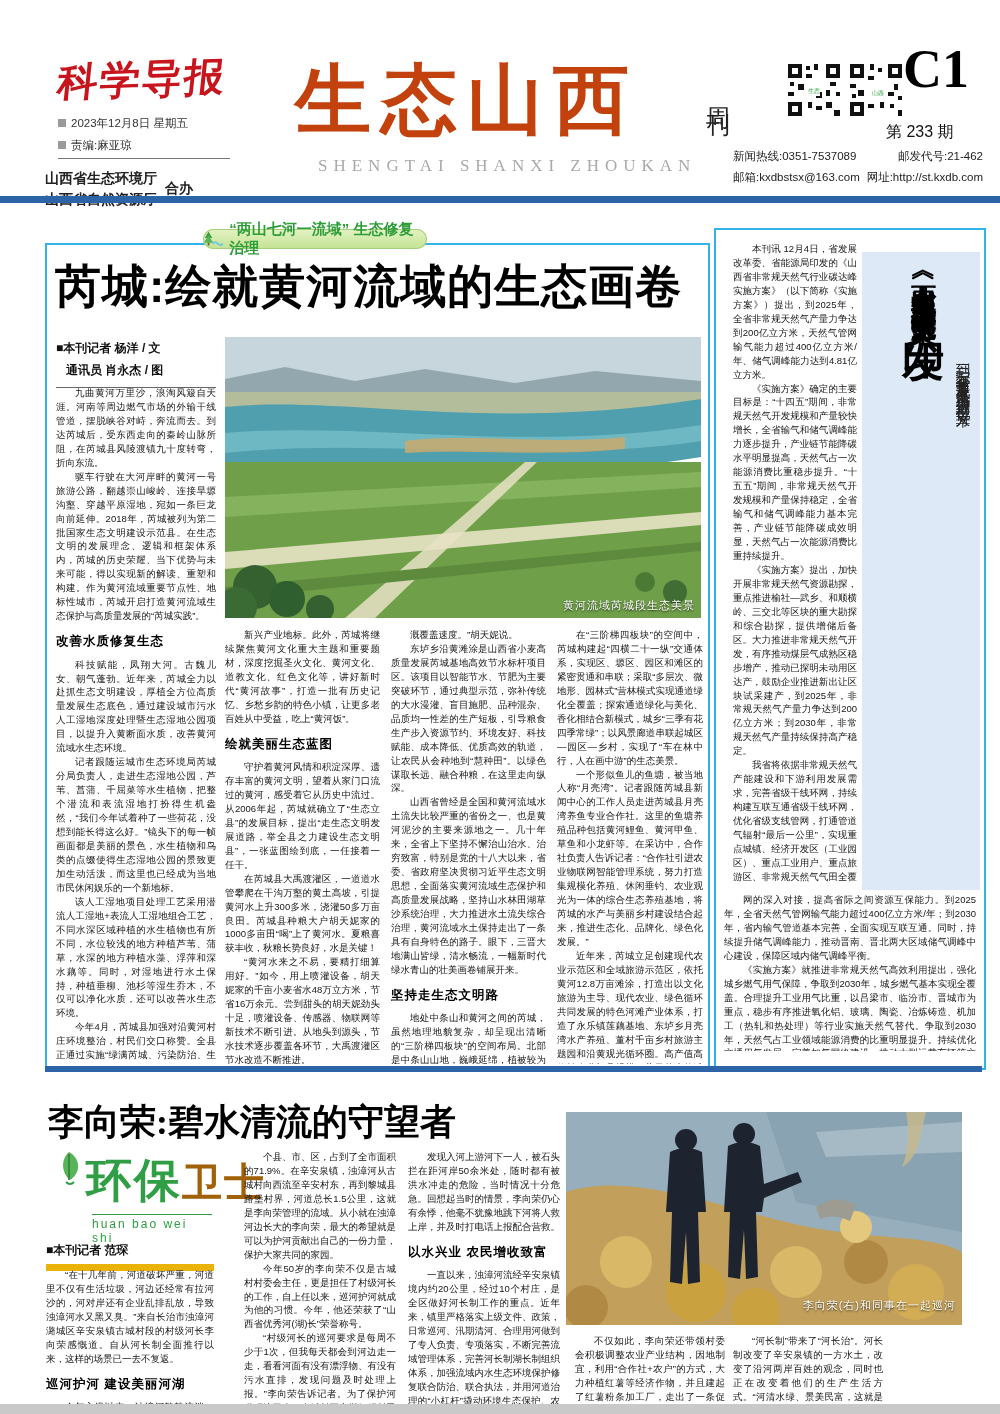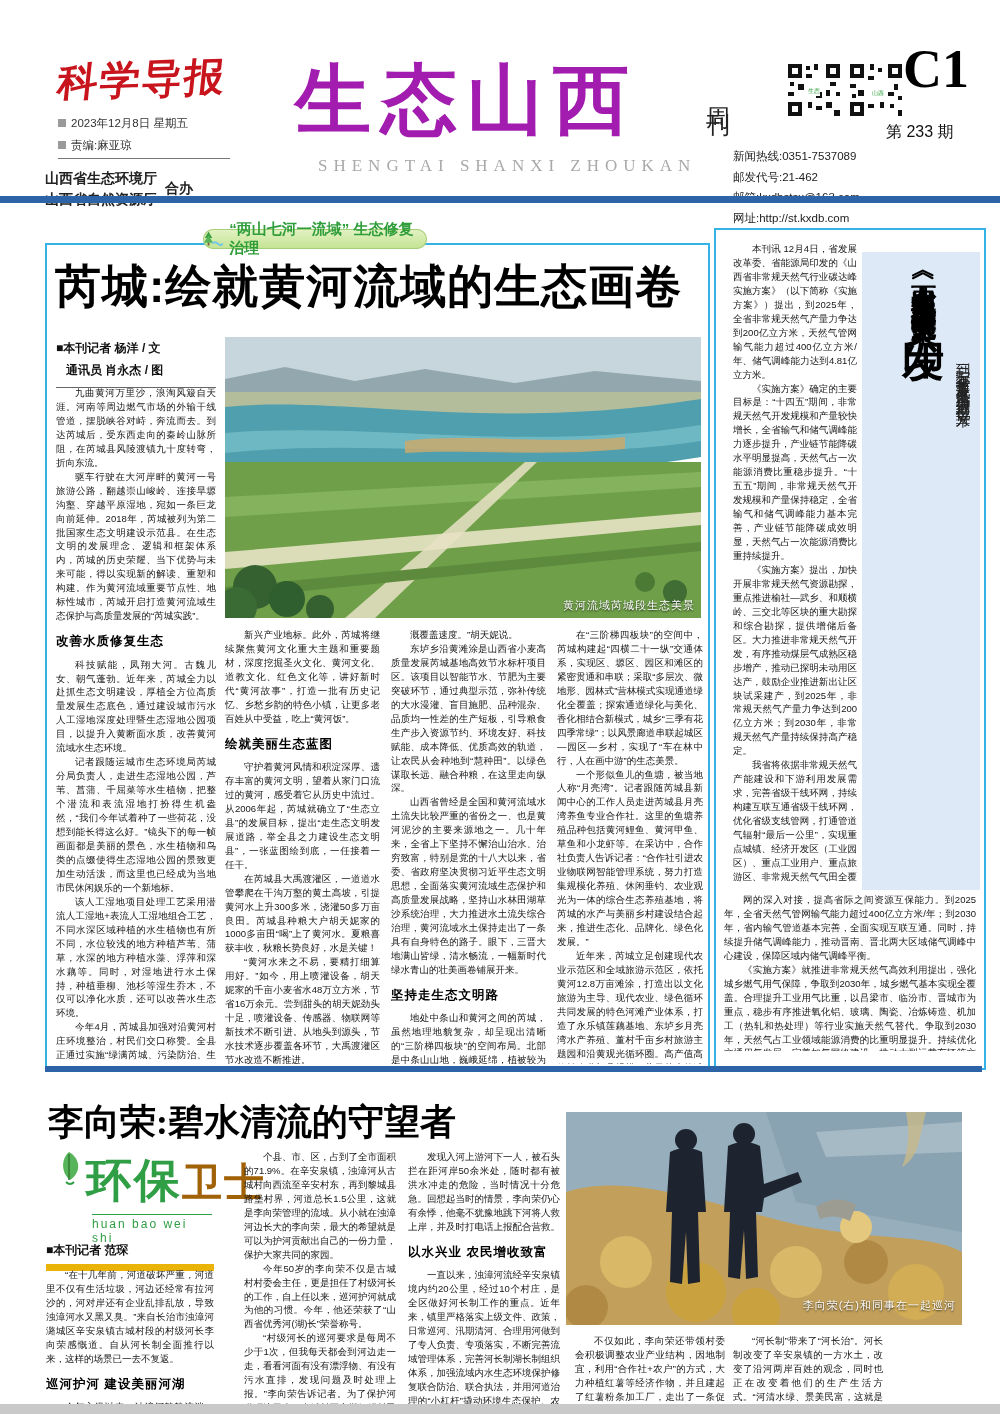--- a/index.html
+++ b/index.html
@@ -9,28 +9,28 @@
   
   .paper-logo{left:58px;top:52px;font-family:"Liberation Serif",serif;font-weight:bold;
       font-size:40px;color:#c8151d;transform:skewX(-8deg) rotate(-2deg);letter-spacing:2px;}
   .mast-small{font-size:11.5px;color:#333;}
   .sq{display:inline-block;width:8px;height:8px;background:#9a9a9a;margin-right:5px;}
   .mast-rule{left:58px;top:158px;width:172px;border-top:1px solid #777;}
   .orgs{left:45px;top:168px;width:230px;font-size:14px;font-weight:bold;color:#222;
       display:flex;align-items:center;gap:8px;}
   .orgs .lines{line-height:1.5;}
   .main-title{left:295px;top:62px;width:400px;font-family:"Liberation Serif",serif;
-      font-weight:bold;font-size:76px;line-height:1;color:#a21caf;letter-spacing:10px;white-space:nowrap;}
+      font-weight:bold;font-size:76px;line-height:1;color:#c2410c;letter-spacing:10px;white-space:nowrap;}
   .weekly{left:702px;top:88px;writing-mode:vertical-rl;font-size:24px;color:#222;letter-spacing:6px;}
   .pinyin{left:318px;top:156px;font-family:"Liberation Serif",serif;font-size:17px;
       color:#a9a9a9;letter-spacing:6px;}
   .page-code{left:903px;top:38px;font-family:"Liberation Serif",serif;font-weight:bold;font-size:54px;color:#000;}
   .issue{left:886px;top:122px;font-size:16px;color:#111;}
   .contacts{left:733px;top:146px;width:250px;font-size:11.5px;color:#222;line-height:1.8;}
-  .contacts .row{display:flex;justify-content:space-between;flex-direction:column;}
+  .contacts .row{display:flex;justify-content:space-between;}
   .qr{width:56px;height:56px;}
   .blue-bar{background:#2d64a7;}
   
   .main-box{left:45px;top:243px;width:661px;height:822px;border:2px solid #35b3e7;border-bottom:none;}
   .pill{left:203px;top:229px;width:224px;height:20px;border-radius:14px;
       background:linear-gradient(#e3f2c4,#c3e392);display:flex;align-items:center;
       justify-content:center;gap:6px;color:#2f9e3a;font-weight:bold;font-size:15px;
       box-shadow:0 0 0 1px #a6cf7a inset;}
   .headline1{left:55px;top:256px;width:645px;font-size:46px;font-weight:bold;color:#000;
       letter-spacing:1px;text-align:left;white-space:nowrap;}

